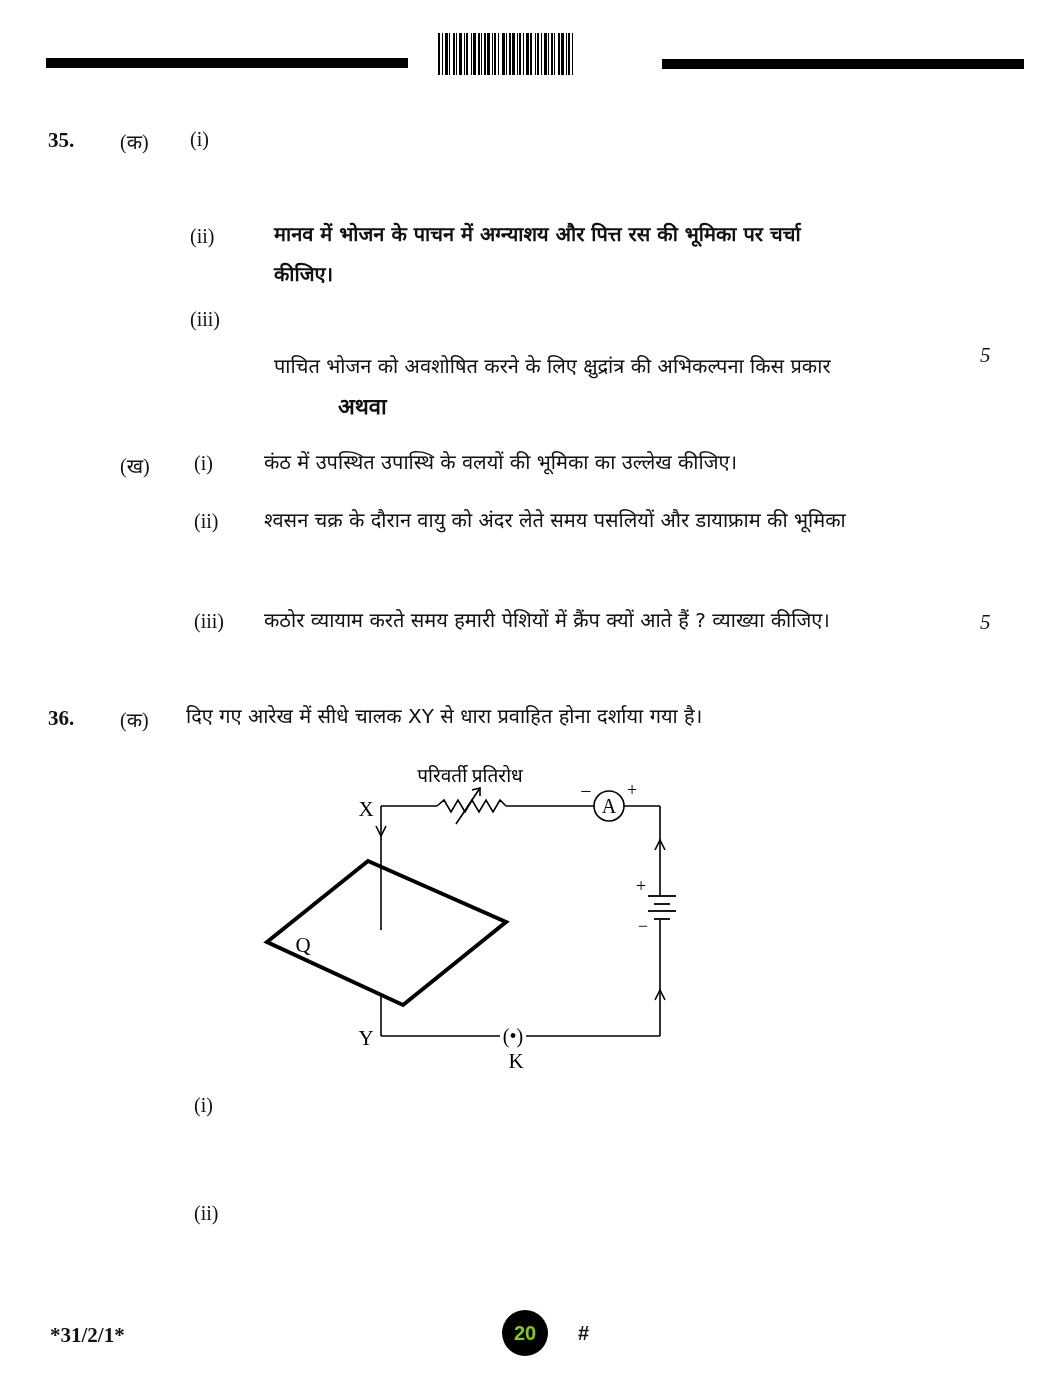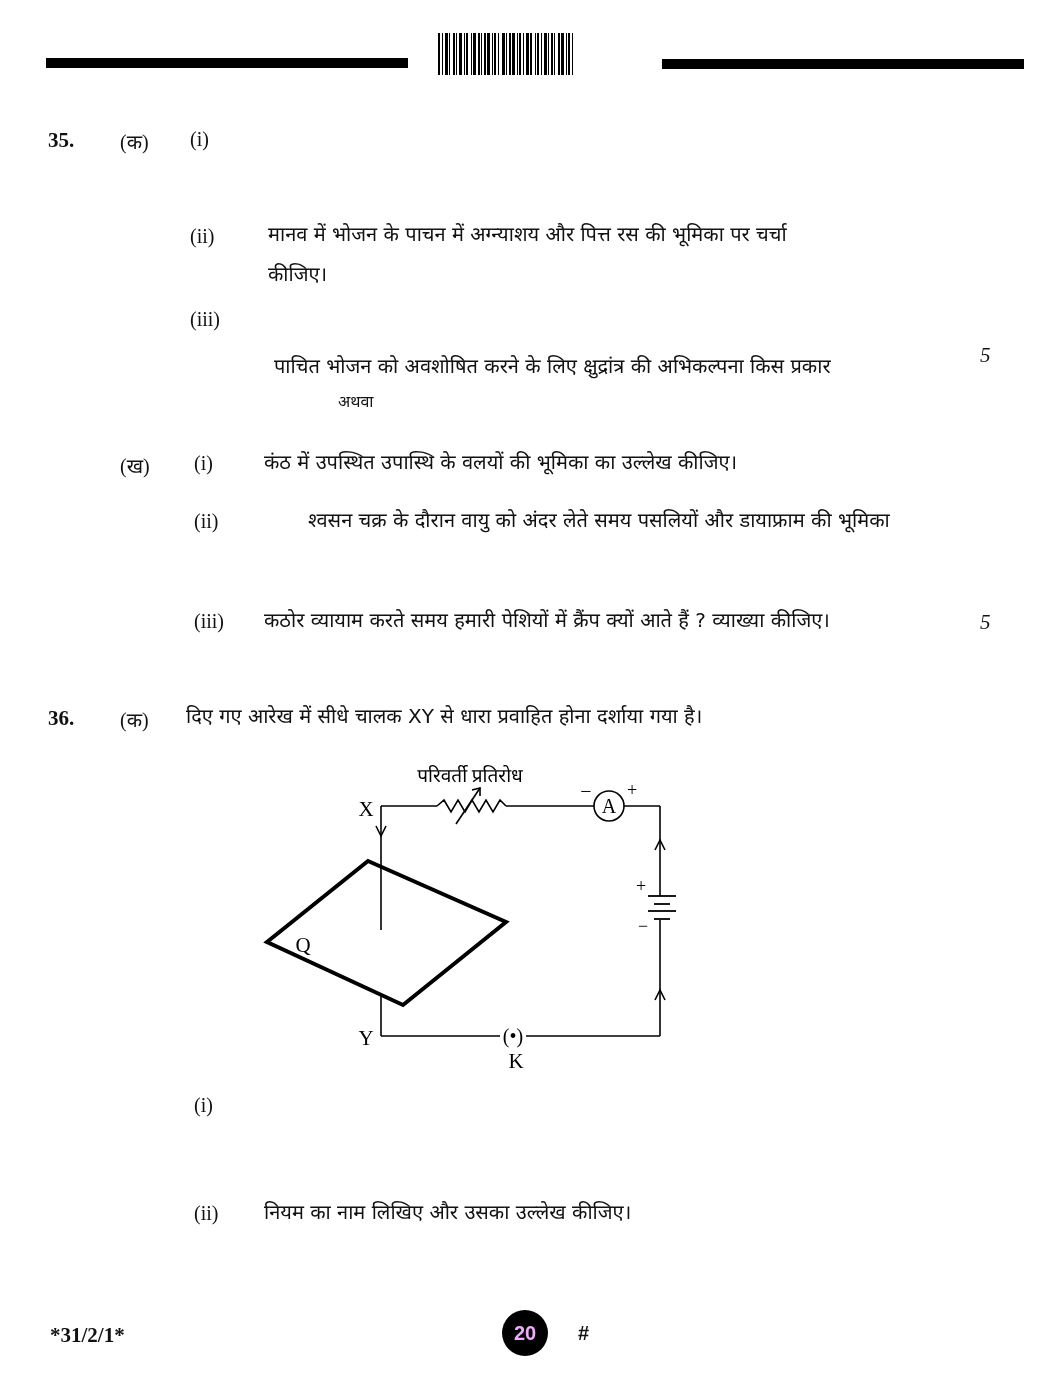--- a/index.html
+++ b/index.html
@@ -8,25 +8,25 @@
       font-family: "DejaVu Serif", "Liberation Serif", serif; color: #111;
     }
     .abs { position: absolute; }
     .bar { position: absolute; background: #000; height: 10px; }
     .barcode { position: absolute; left: 438px; top: 33px; width: 196px; height: 42px; display: flex; }
     .barcode span { display: block; height: 100%; background: #000; }
     .qnum { position: absolute; font-weight: bold; font-size: 21px; font-family: "Liberation Serif", serif; }
     .lab { position: absolute; font-size: 20px; font-family: "Liberation Serif", serif; }
     .txt { position: absolute; font-size: 20px; line-height: 40px; font-family: "DejaVu Sans", sans-serif; }
     .marks { position: absolute; font-size: 21px; font-style: italic; font-family: "Liberation Serif", serif; }
-    .ortext { position: absolute; font-size: 16px; font-weight: normal; font-family: "DejaVu Sans", sans-serif; }
+    .ortext { position: absolute; font-size: 22px; font-weight: bold; font-family: "DejaVu Sans", sans-serif; }
     .footer-code { position: absolute; left: 50px; top: 1323px; font-weight: bold; font-size: 21px; font-family: "Liberation Serif", serif; }
     .page-badge {
       position: absolute; left: 502px; top: 1310px; width: 46px; height: 46px; border-radius: 50%;
-      background: #000; color: #f0abfc; font-weight: bold; font-size: 20px; text-align: center; line-height: 46px;
+      background: #000; color: #84cc16; font-weight: bold; font-size: 20px; text-align: center; line-height: 46px;
       font-family: "Liberation Sans", sans-serif;
     }
     .hash { position: absolute; left: 578px; top: 1322px; font-weight: bold; font-size: 20px; font-family: "Liberation Sans", sans-serif; }
     svg text { font-family: "Liberation Serif", serif; }
   </style>
 </head>
 <body>
 
 <div class="bar" style="left:46px; top:58px; width:362px;"></div>
 <div class="bar" style="left:662px; top:59px; width:362px;"></div>
@@ -72,41 +72,41 @@
     <span style="width:1px;margin-right:0"></span>
 </div>
 
 <div class="qnum" style="left:48px; top:128px;">35.</div>
 <div class="lab" style="left:120px; top:128px;">(क)</div>
 <div class="lab" style="left:190px; top:128px;">(i)</div>
 <div class="txt" style="left:256px; top:118px; width:720px;">
 </div>
 
 <div class="lab" style="left:190px; top:225px;">(ii)</div>
-<div class="txt" style="left:268px; top:214px; width:700px;">
+<div class="txt" style="left:274px; top:214px; width:700px;font-weight:bold;">
   <div>मानव में भोजन के पाचन में अग्न्याशय और पित्त रस की भूमिका पर चर्चा</div>
   <div>कीजिए।</div>
 </div>
 
 <div class="lab" style="left:190px; top:308px;">(iii)</div>
 <div class="txt" style="left:274px; top:298px; width:700px;margin-top:48px;">
   <div>पाचित भोजन को अवशोषित करने के लिए क्षुद्रांत्र की अभिकल्पना किस प्रकार</div>
 </div>
 <div class="marks" style="left:980px; top:343px;">5</div>
 
 <div class="ortext" style="left:338px; top:390px;">अथवा</div>
 
 <div class="lab" style="left:120px; top:452px;">(ख)</div>
 <div class="lab" style="left:194px; top:452px;">(i)</div>
 <div class="txt" style="left:264px; top:442px; width:720px;">
   <div>कंठ में उपस्थित उपास्थि के वलयों की भूमिका का उल्लेख कीजिए।</div>
 </div>
 
 <div class="lab" style="left:194px; top:510px;">(ii)</div>
-<div class="txt" style="left:264px; top:500px; width:720px;margin-left:44px;">
+<div class="txt" style="left:264px; top:500px; width:720px;">
   <div>श्वसन चक्र के दौरान वायु को अंदर लेते समय पसलियों और डायाफ्राम की भूमिका</div>
 </div>
 
 <div class="lab" style="left:194px; top:610px;">(iii)</div>
 <div class="txt" style="left:264px; top:600px; width:700px;">
   <div>कठोर व्यायाम करते समय हमारी पेशियों में क्रैंप क्यों आते हैं ? व्याख्या कीजिए।</div>
 </div>
 <div class="marks" style="left:980px; top:610px;">5</div>
 
 <div class="qnum" style="left:48px; top:706px;">36.</div>
@@ -162,18 +162,17 @@
   <text x="263" y="293" font-size="20" text-anchor="middle">(•)</text>
   <text x="220" y="32" font-size="19" text-anchor="middle" font-family="DejaVu Sans, sans-serif">परिवर्ती प्रतिरोध</text>
 </svg>
 
 <div class="lab" style="left:194px; top:1094px;">(i)</div>
 <div class="txt" style="left:264px; top:1084px; width:720px;">
 </div>
 
 <div class="lab" style="left:194px; top:1202px;">(ii)</div>
 <div class="txt" style="left:264px; top:1192px; width:720px;">
-  <div>नियम का नाम लिखिए और उसका उल्लेख कीजिए।</div>
 </div>
 
 <div class="footer-code">*31/2/1*</div>
 <div class="page-badge">20</div>
 <div class="hash">#</div>
 
 </body></html>

